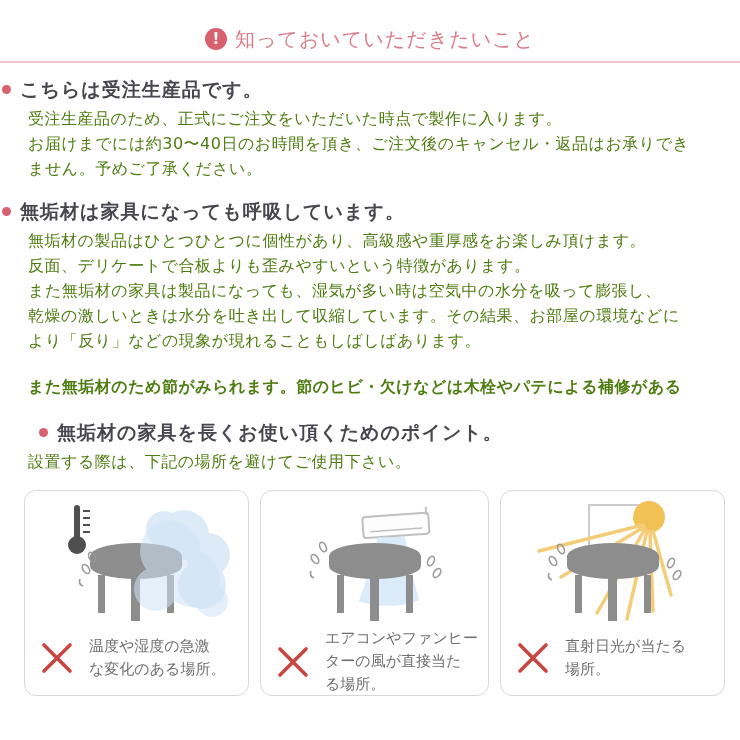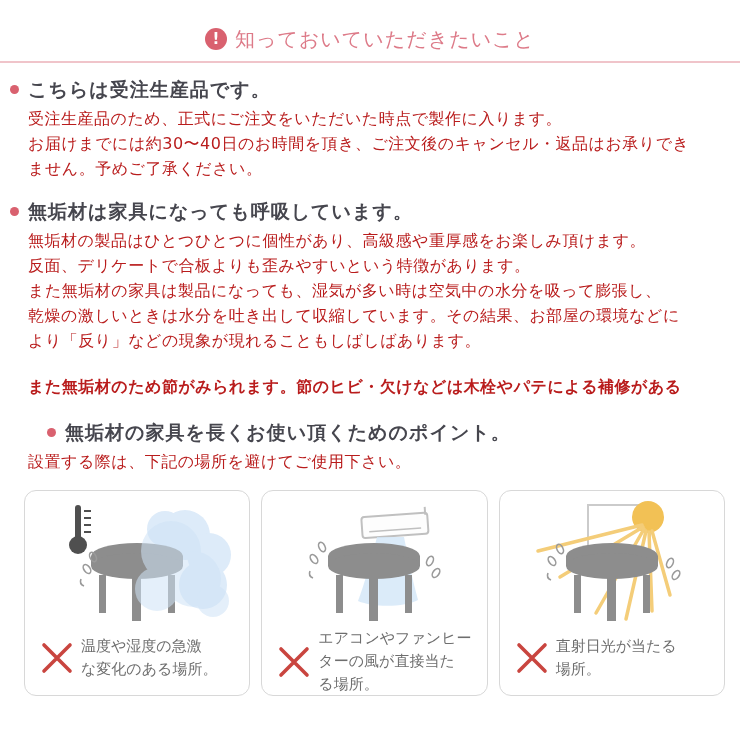--- a/index.html
+++ b/index.html
@@ -8,35 +8,35 @@
 
   
   .notice-header{display:flex;justify-content:center;align-items:center;gap:8px;padding-top:26px;height:26px;}
   .ex-icon{width:22px;height:22px;border-radius:50%;background:#d9616f;color:#fff;
     font-weight:bold;font-size:15px;line-height:22px;text-align:center;flex:0 0 22px;}
   .page-title{margin:0;font-size:20px;font-weight:normal;color:#dd7a88;letter-spacing:1px;line-height:26px;text-align:right;}
   .header-divider{margin-top:9px;height:0;border-top:2px solid #f0c4ca;}
 
   
   .content{padding:13px 0 0 0;}
-  .sec-head{display:flex;align-items:center;gap:9px;padding-left:10px;margin-top:0;}
+  .sec-head{display:flex;align-items:center;gap:9px;padding-left:2px;margin-top:0;}
   .sec-head.gap1{margin-top:17px;}
   .sec-head.gap2{margin-top:20px;margin-left:37px;}
   .bullet{width:9px;height:9px;border-radius:50%;background:#d9616f;flex:0 0 9px;}
   .sec-title{margin:0;font-size:19px;font-weight:bold;color:#46464e;letter-spacing:1px;line-height:26px;}
   .para{margin:4px 12px 0 28px;}
   .para + .para{margin-top:21px;font-weight:bold;}
-  .tline{font-size:16px;color:#b91c1c;line-height:25px;letter-spacing:0.5px;white-space:nowrap;}
+  .tline{font-size:16px;color:#4d7c0f;line-height:25px;letter-spacing:0.5px;white-space:nowrap;}
 
   
   .boxes{display:flex;gap:11px;margin:16px 15px 0 24px;}
   .wbox{flex:1;height:206px;border:1px solid #d8d8d8;border-radius:12px;background:#fff;
     display:flex;flex-direction:column;box-sizing:border-box;}
   .illus{flex:1;display:flex;justify-content:center;align-items:flex-start;padding-top:8px;}
-  .cap-row{display:flex;align-items:center;gap:4px;padding:0 10px 14px 12px;}
+  .cap-row{display:flex;align-items:center;gap:12px;padding:0 10px 14px 12px;}
   .cross{flex:0 0 40px;display:flex;align-items:center;}
   .cap{font-size:15px;color:#6e6e6e;line-height:23px;}
   .cap div{white-space:nowrap;}
 </style>
 </head>
 <body>
 
 <div class="page">
 
   <div class="notice-header">

